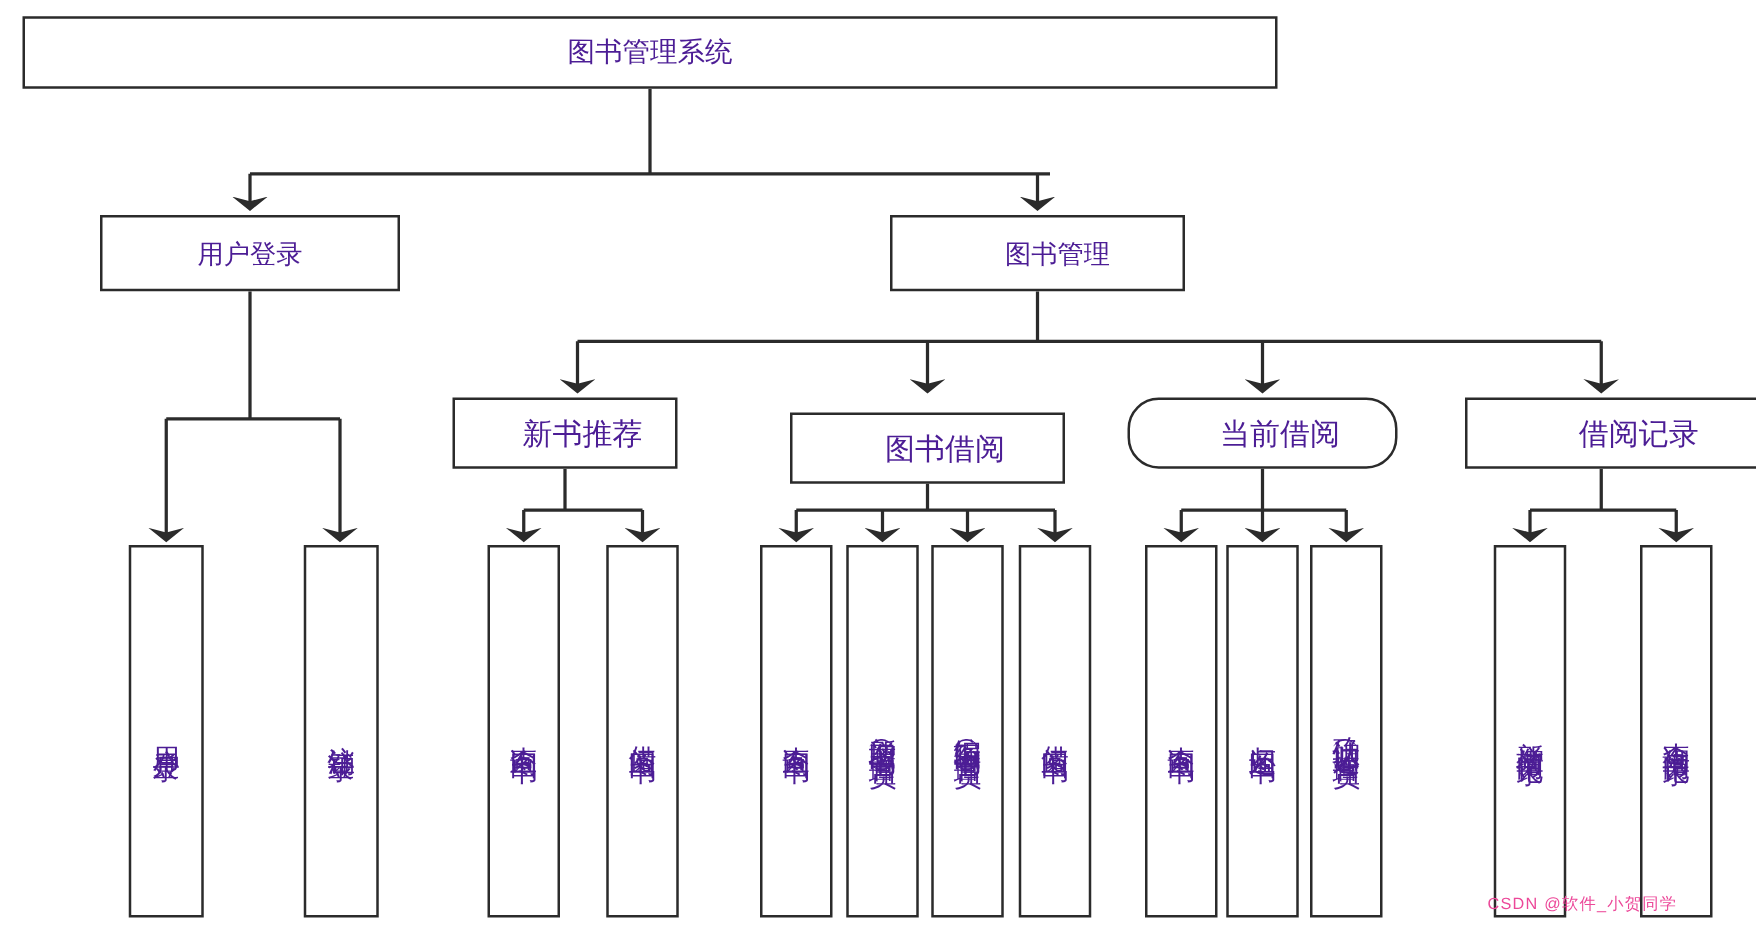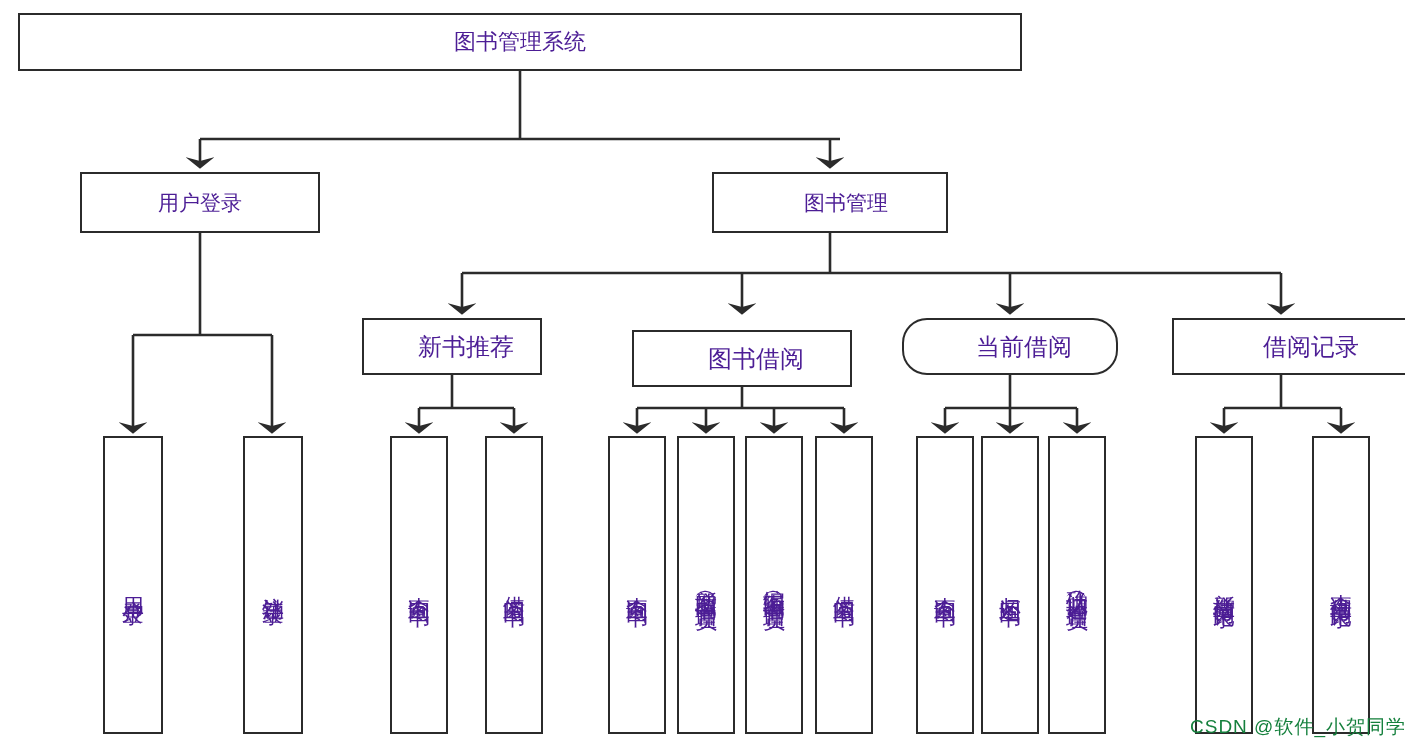--- a/index.html
+++ b/index.html
@@ -30,22 +30,22 @@
     line-height:1;
   }
   .node.leaf .vtext{
     writing-mode:vertical-rl;
     text-orientation:upright;
     display:block;
     white-space:nowrap;
   }
   .watermark{
     position:absolute;
-    font-size:19px;
-    color:#15803d;
+    font-size:13px;
+    color:#ec4899;
     white-space:nowrap;
     letter-spacing:1px;
   }
 </style>
 </head>
 <body>
 
 <div id="canvas">
 
   <svg id="wires" viewBox="0 0 1405 747" xmlns="http://www.w3.org/2000/svg">

